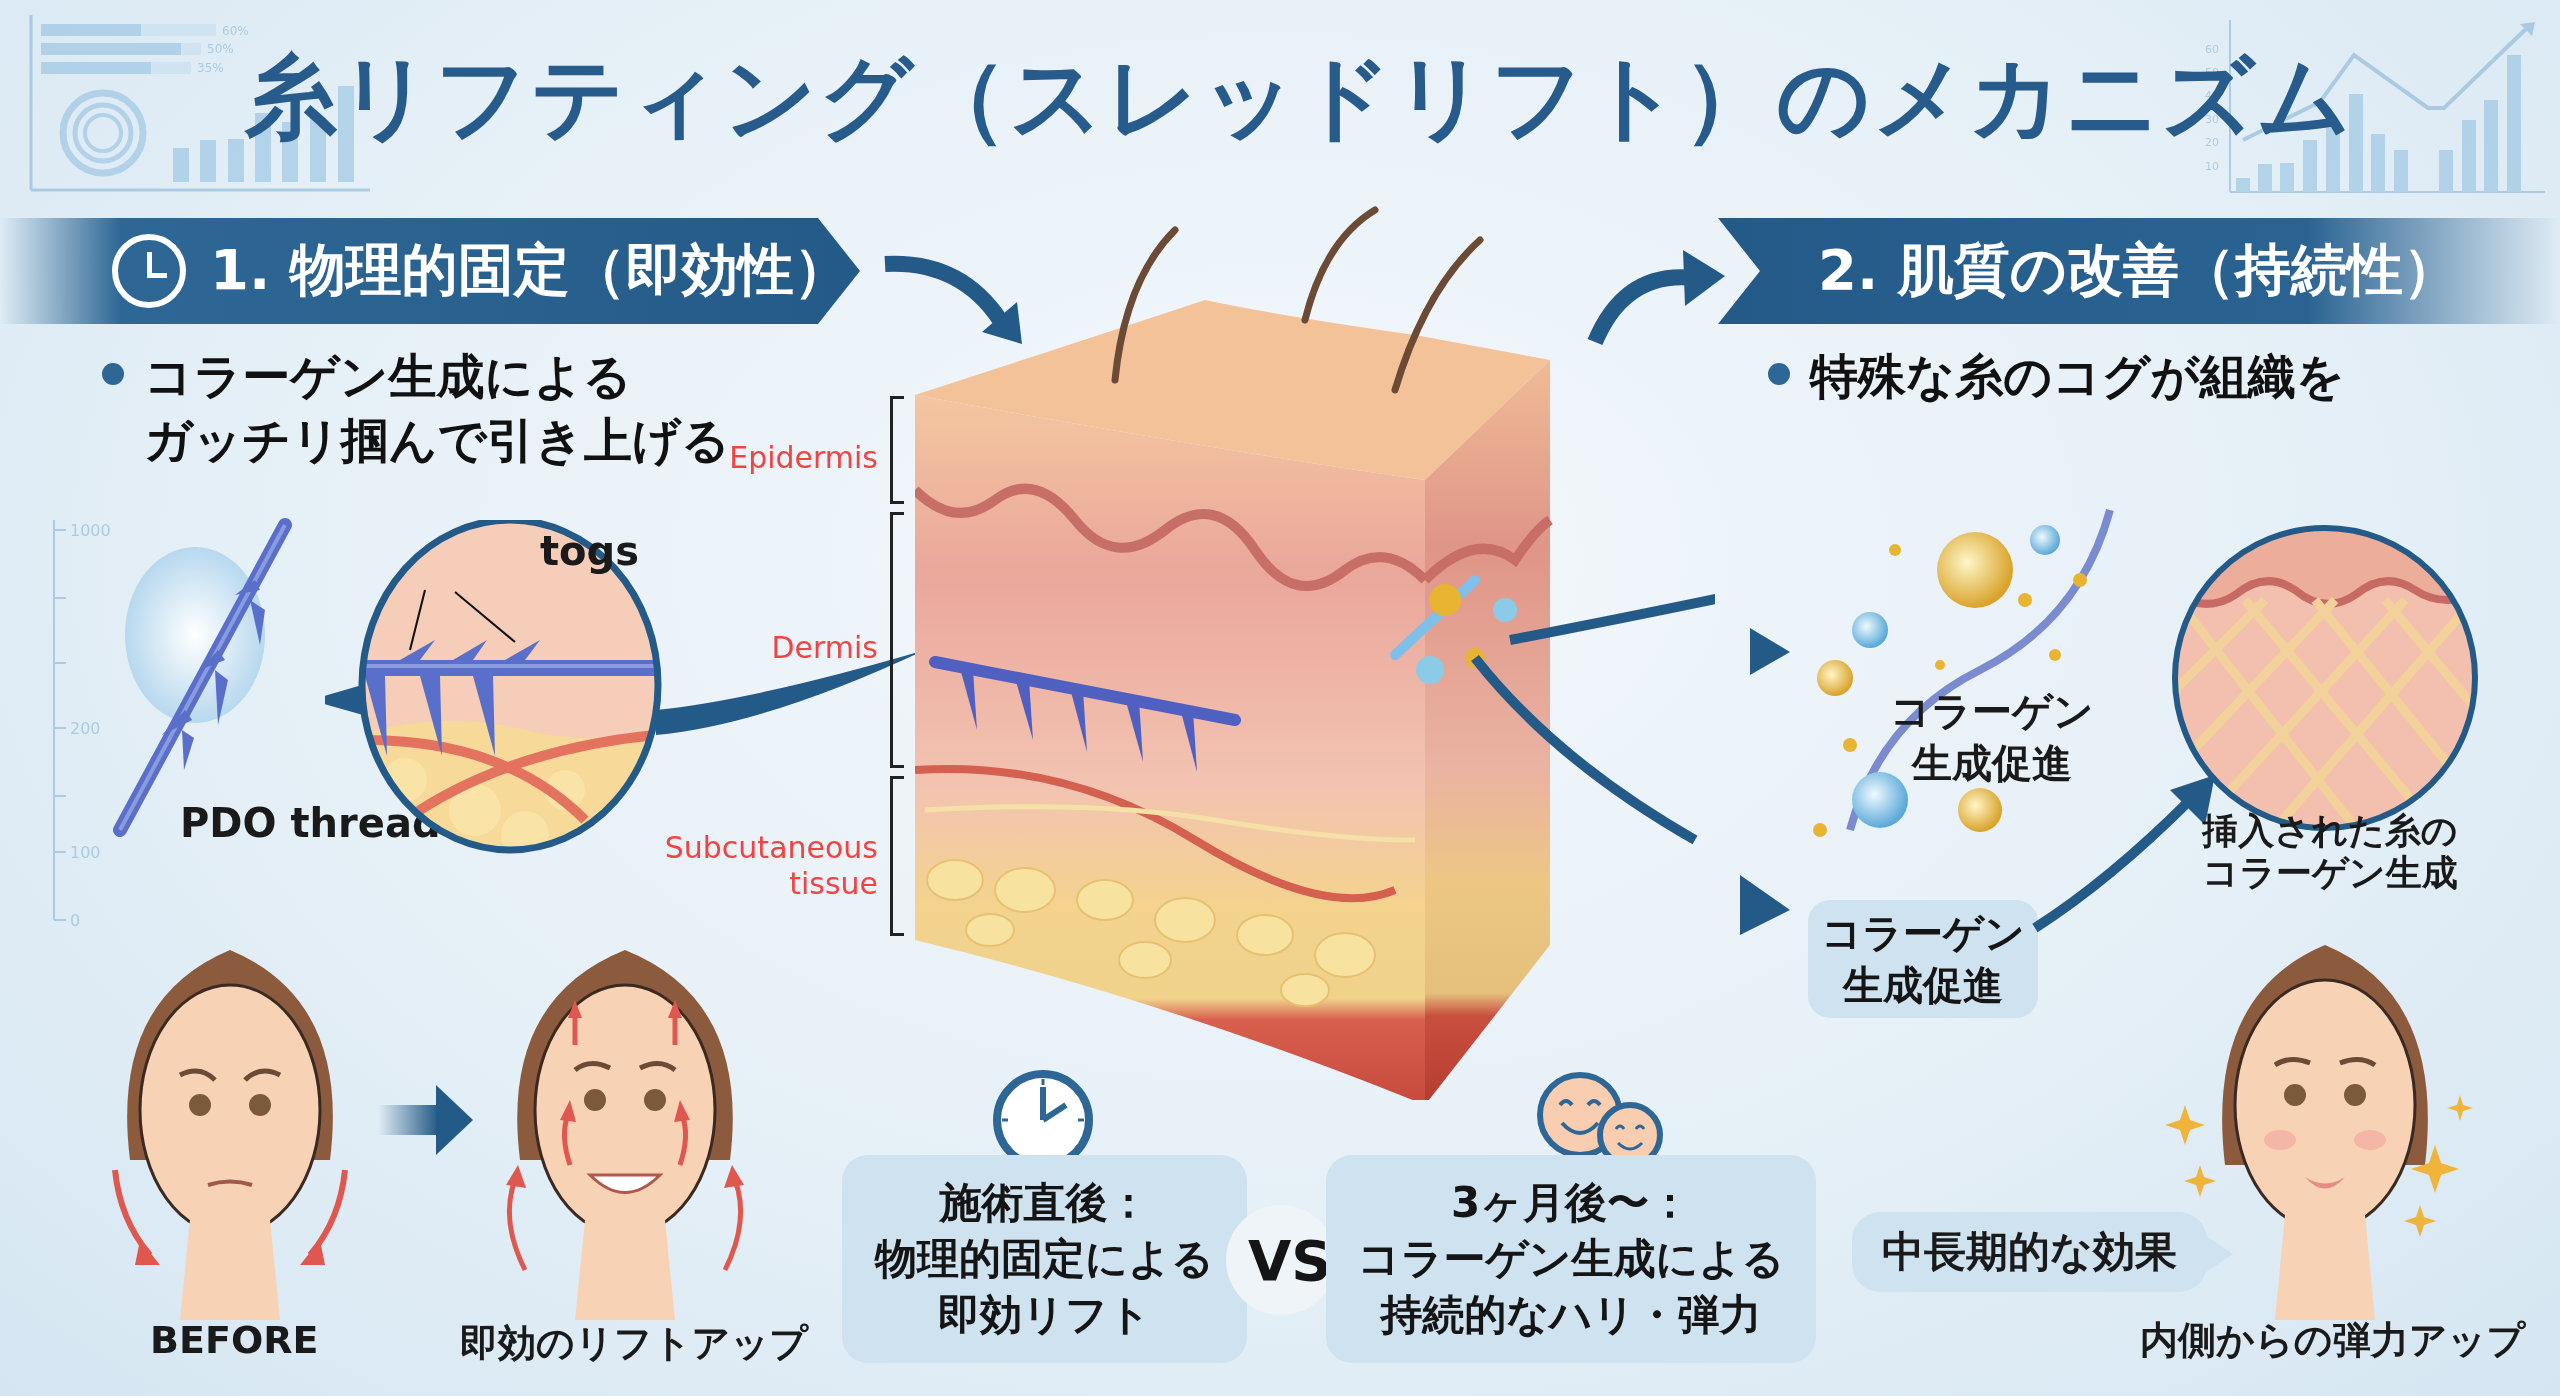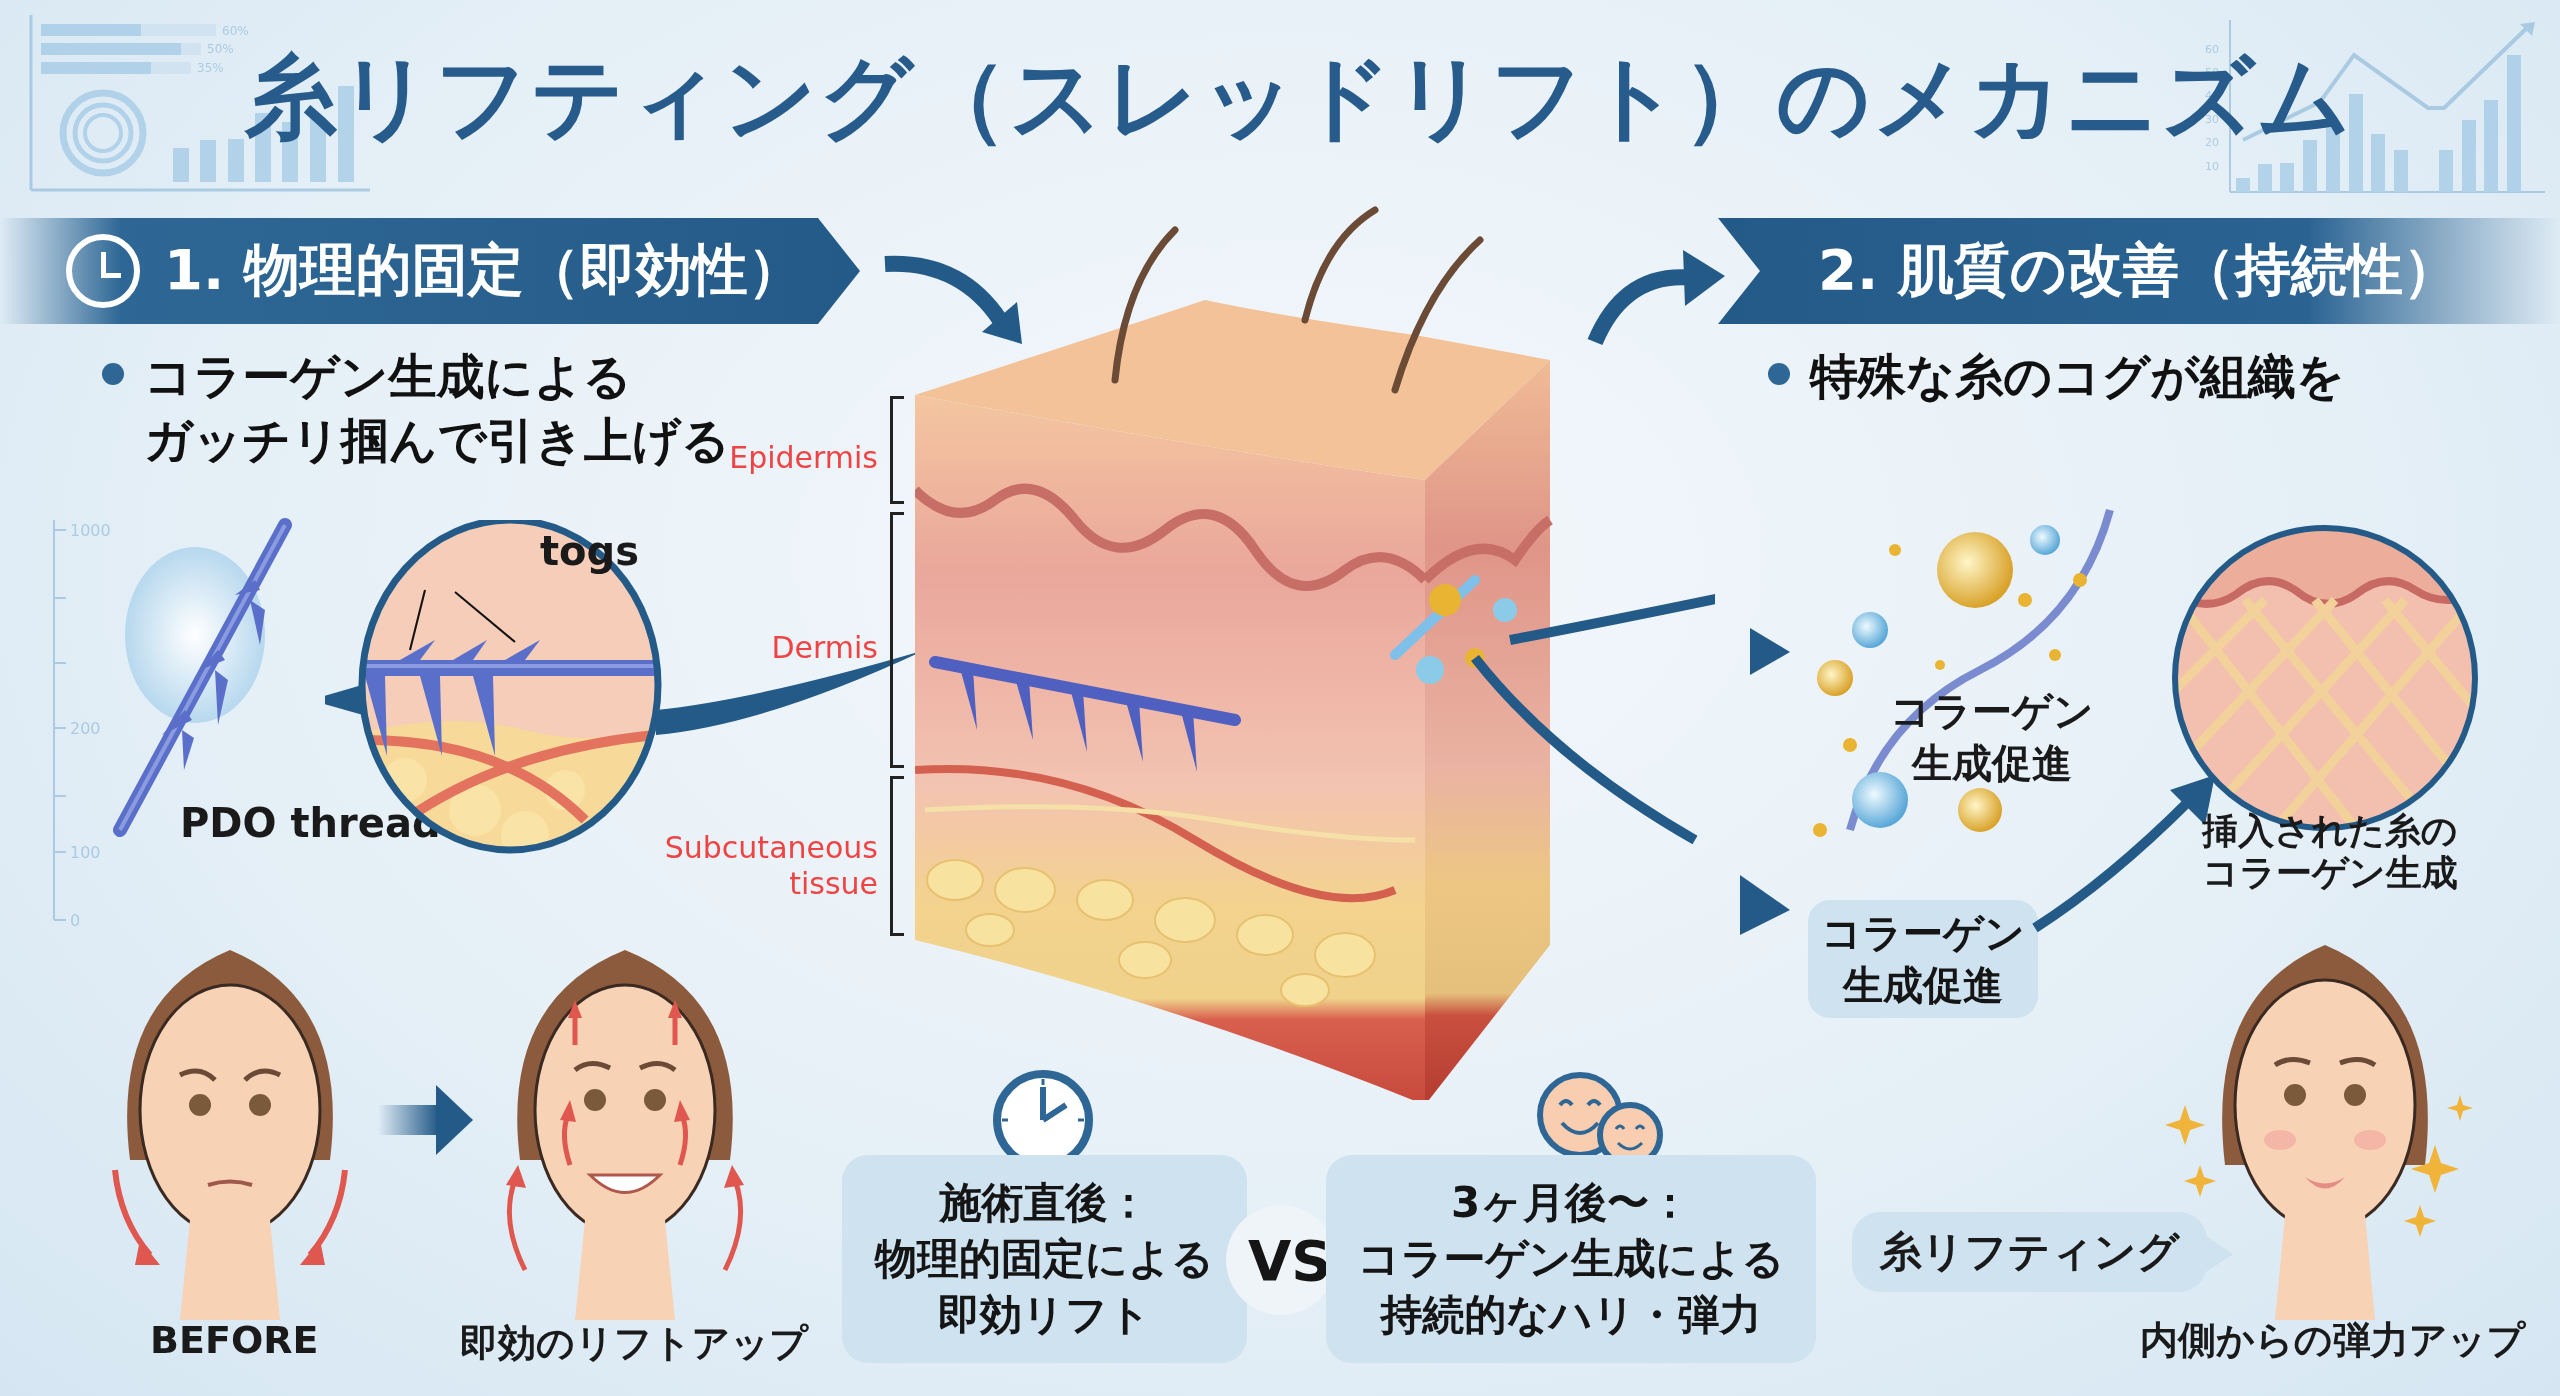--- a/index.html
+++ b/index.html
@@ -23,21 +23,21 @@
 
     
     .banner {
       height: 106px; color: #fff; font-weight: bold; font-size: 56px;
       display: flex; align-items: center;
     }
     #banner-1 {
       left: 0; top: 218px; width: 860px;
       background: linear-gradient(90deg, rgba(38,91,139,0) 0%, #2e6795 14%, #245a88 100%);
       clip-path: polygon(0 0, 818px 0, 860px 50%, 818px 100%, 0 100%);
-      padding-left: 66px;
+      padding-left: 112px;
     }
     #banner-2 {
       left: 1718px; top: 218px; width: 842px;
       background: linear-gradient(90deg, #245a88 0%, #2a6392 70%, rgba(38,91,139,0) 100%);
       clip-path: polygon(0 0, 100% 0, 100% 100%, 0 100%, 42px 50%);
       padding-left: 100px;
     }
     .clock-ring {
       width: 74px; height: 74px; border: 6px solid #fff; border-radius: 50%;
       position: relative; margin-right: 24px; flex: none;
@@ -454,21 +454,21 @@
     <path d="M70,260 L74,272 L86,276 L74,280 L70,292 L66,280 L54,276 L66,272 Z"></path>
     <path d="M330,190 L333,200 L343,203 L333,206 L330,216 L327,206 L317,203 L327,200 Z"></path>
     <path d="M305,240 L311,258 L329,264 L311,270 L305,288 L299,270 L281,264 L299,258 Z"></path>
     <path d="M290,300 L294,312 L306,316 L294,320 L290,332 L286,320 L274,316 L286,312 Z"></path>
   </g>
 </svg>
 <div class="abs bubble" style="left:1852px;top:1212px;width:355px;height:80px;">
   <svg style="position:absolute;right:-28px;top:22px" width="32" height="40">
       <polygon points="0,0 30,20 0,40" fill="#cfe2ef"></polygon>
     </svg>
-  <div class="lbl" style="font-size:42px;line-height:80px;text-align:center;">糸リフティング</div>
+  <div class="lbl" style="font-size:42px;line-height:80px;text-align:center;">中長期的な効果</div>
 </div>
 <div class="abs lbl" style="left:2140px;top:1315px;font-size:38px;">内側からの弾力アップ</div>
 
 <svg class="abs" style="left:988px;top:1065px" width="110" height="110">
   <circle cx="55" cy="55" r="46" fill="#fff" stroke="#2e6795" stroke-width="8"></circle>
   <line x1="55" y1="55" x2="55" y2="22" stroke="#2e6795" stroke-width="6"></line>
   <line x1="55" y1="55" x2="78" y2="40" stroke="#2e6795" stroke-width="6"></line>
   <g stroke="#2e6795" stroke-width="3">
     <line x1="55" y1="14" x2="55" y2="20"></line>
       <line x1="55" y1="90" x2="55" y2="96"></line>

